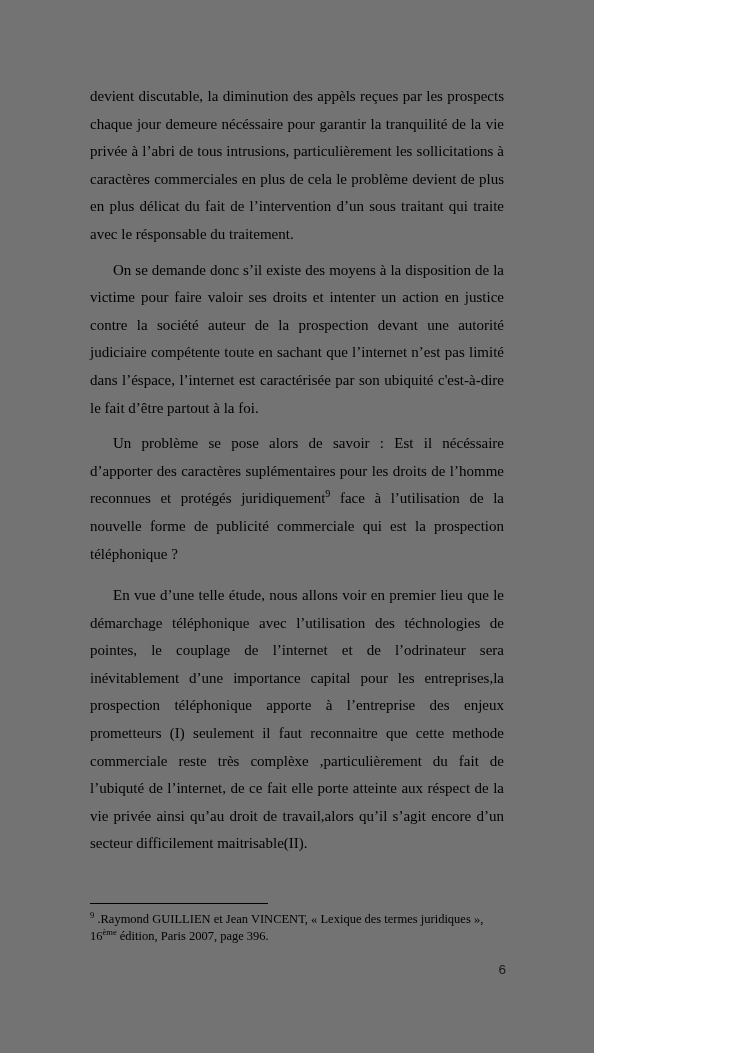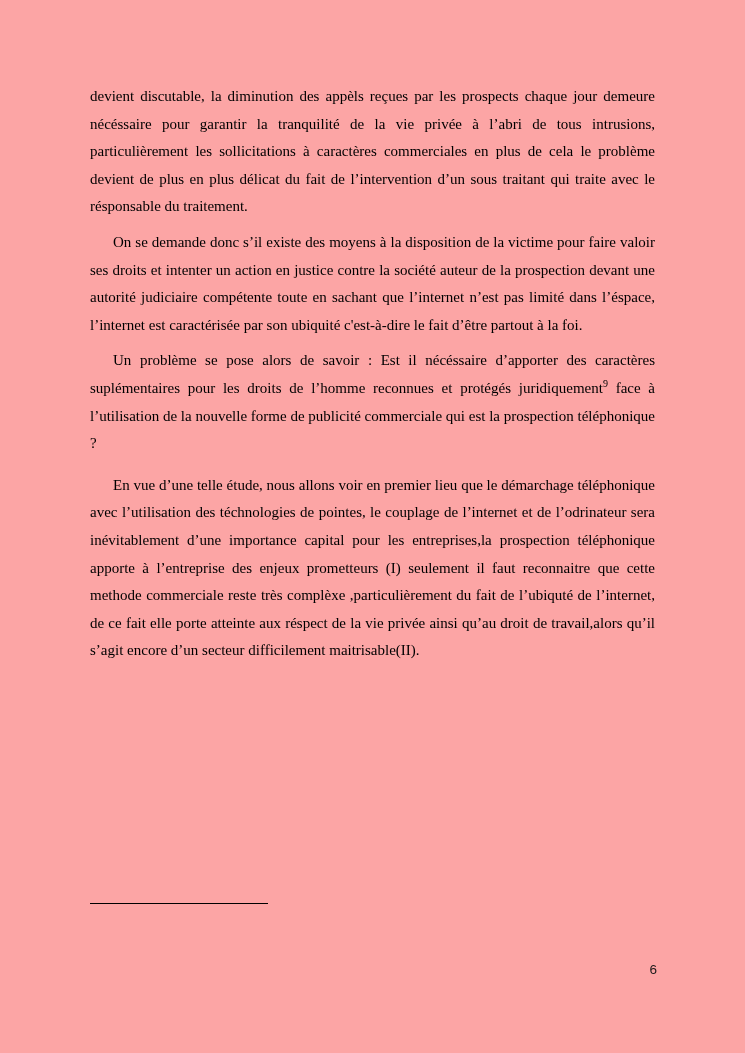--- a/index.html
+++ b/index.html
@@ -2,23 +2,23 @@
 <html><head>
 <meta charset="utf-8">
 <style>
   html, body {
     margin: 0;
     padding: 0;
     background: #ffffff;
   }
   .page {
     position: relative;
-    width: 745px;
+    width: 594px;
     height: 1053px;
-    background: #fca5a5;
+    background: #737373;
     color: #000000;
     font-family: "Liberation Serif", "DejaVu Serif", serif;
     overflow: hidden;
   }
   .body-text {
     position: absolute;
     left: 90px;
     right: 90px;
     top: 83px;
     font-size: 15px;
@@ -82,17 +82,18 @@
     <p class="para">On se demande donc s’il existe des moyens à la disposition de la victime pour faire valoir ses droits et intenter un action en justice contre la société auteur de la prospection devant une autorité judiciaire compétente toute en sachant que l’internet n’est pas limité dans l’éspace, l’internet est caractérisée par son ubiquité c'est-à-dire  le fait d’être partout à la foi.</p>
 
     <p class="para extra-space"><span>Un problème se pose alors de savoir : Est il nécéssaire d’apporter des caractères suplémentaires pour les droits de l’homme reconnues et protégés juridiquement</span><sup class="footref">9</sup><span> face à l’utilisation de la nouvelle forme de publicité commerciale qui est la prospection téléphonique ?</span></p>
 
     <p class="para">En vue d’une telle étude, nous allons voir en premier lieu que le démarchage téléphonique avec l’utilisation des téchnologies de pointes, le couplage de l’internet et de l’odrinateur sera inévitablement  d’une  importance  capital  pour  les  entreprises,la  prospection téléphonique apporte à l’entreprise des enjeux prometteurs (I) seulement il faut reconnaitre que cette methode commerciale reste très complèxe ,particulièrement du fait de l’ubiquté  de l’internet, de ce fait elle porte  atteinte aux réspect de la vie privée ainsi qu’au droit de travail,alors qu’il s’agit encore d’un secteur difficilement maitrisable(II).</p>
 
   </div>
 
   <div class="footnote-area">
     <div class="footnote-rule"></div>
+    <div class="footnote-text"><sup>9</sup><span> .Raymond GUILLIEN et Jean VINCENT, « Lexique des termes juridiques », 16</span><sup>ème</sup><span> édition, Paris 2007, page 396.</span></div>
   </div>
 
   <div class="page-number">6</div>
 
 </div>
 
 </body></html>

